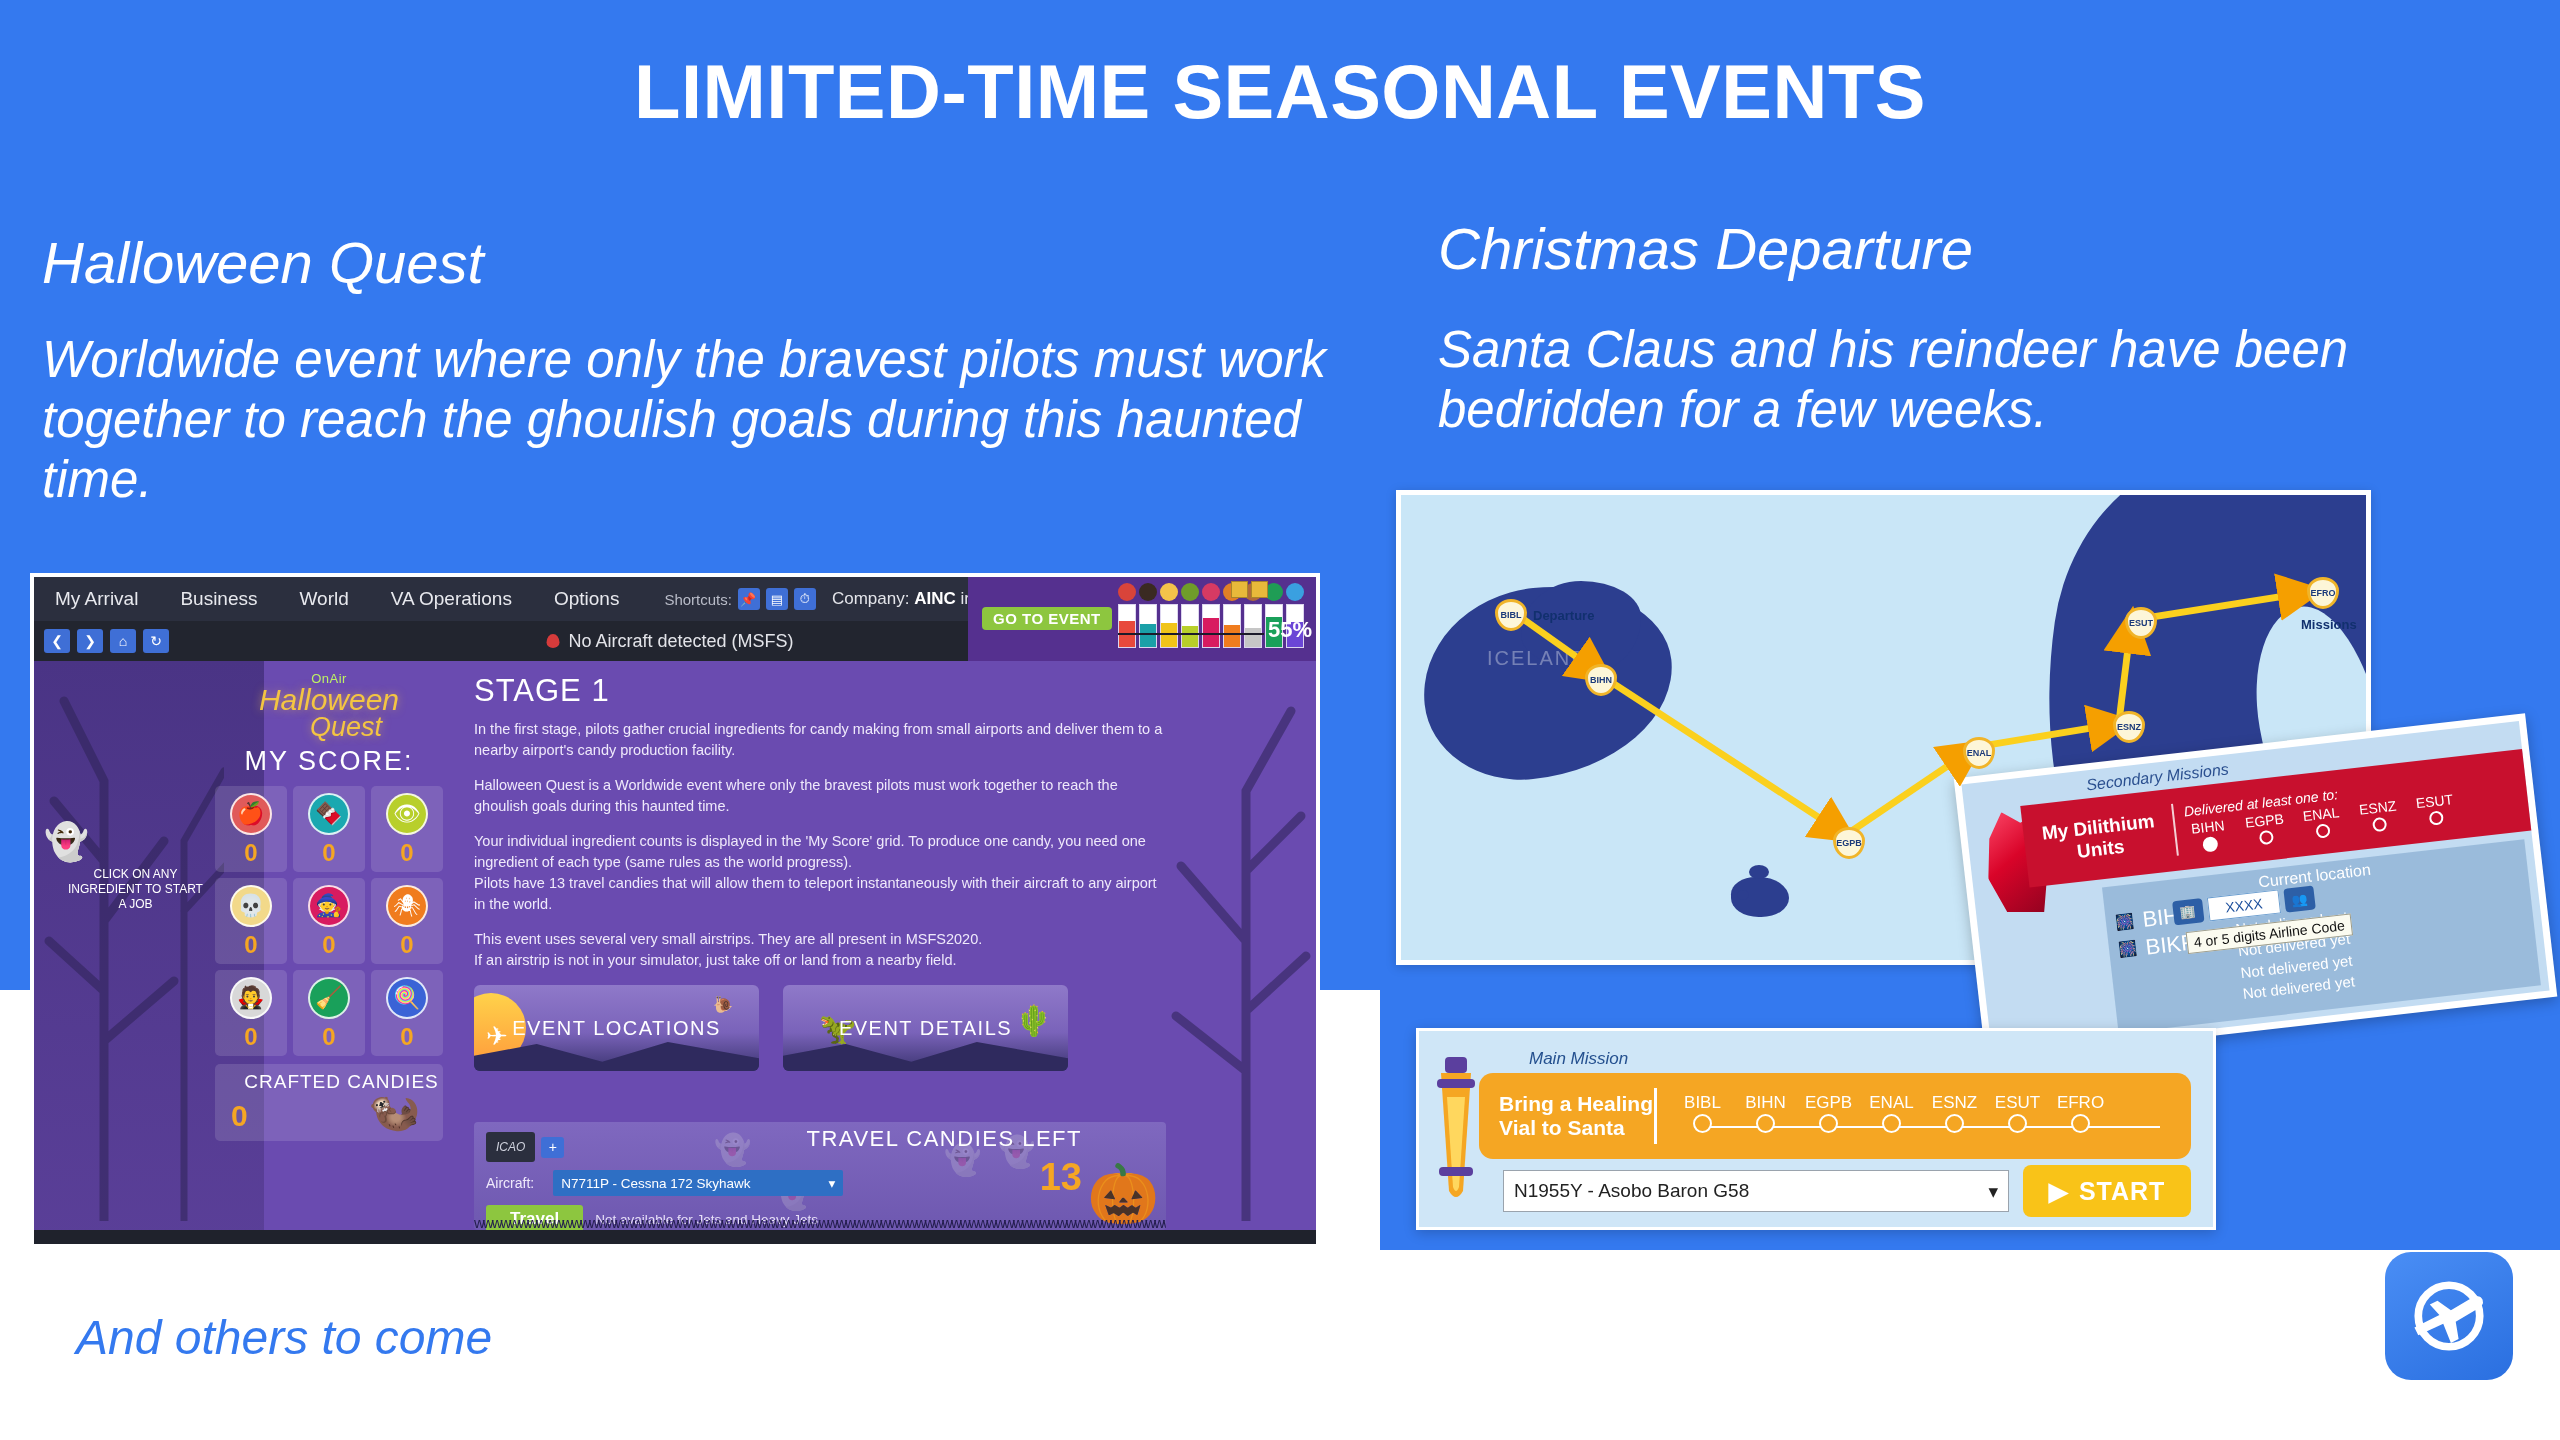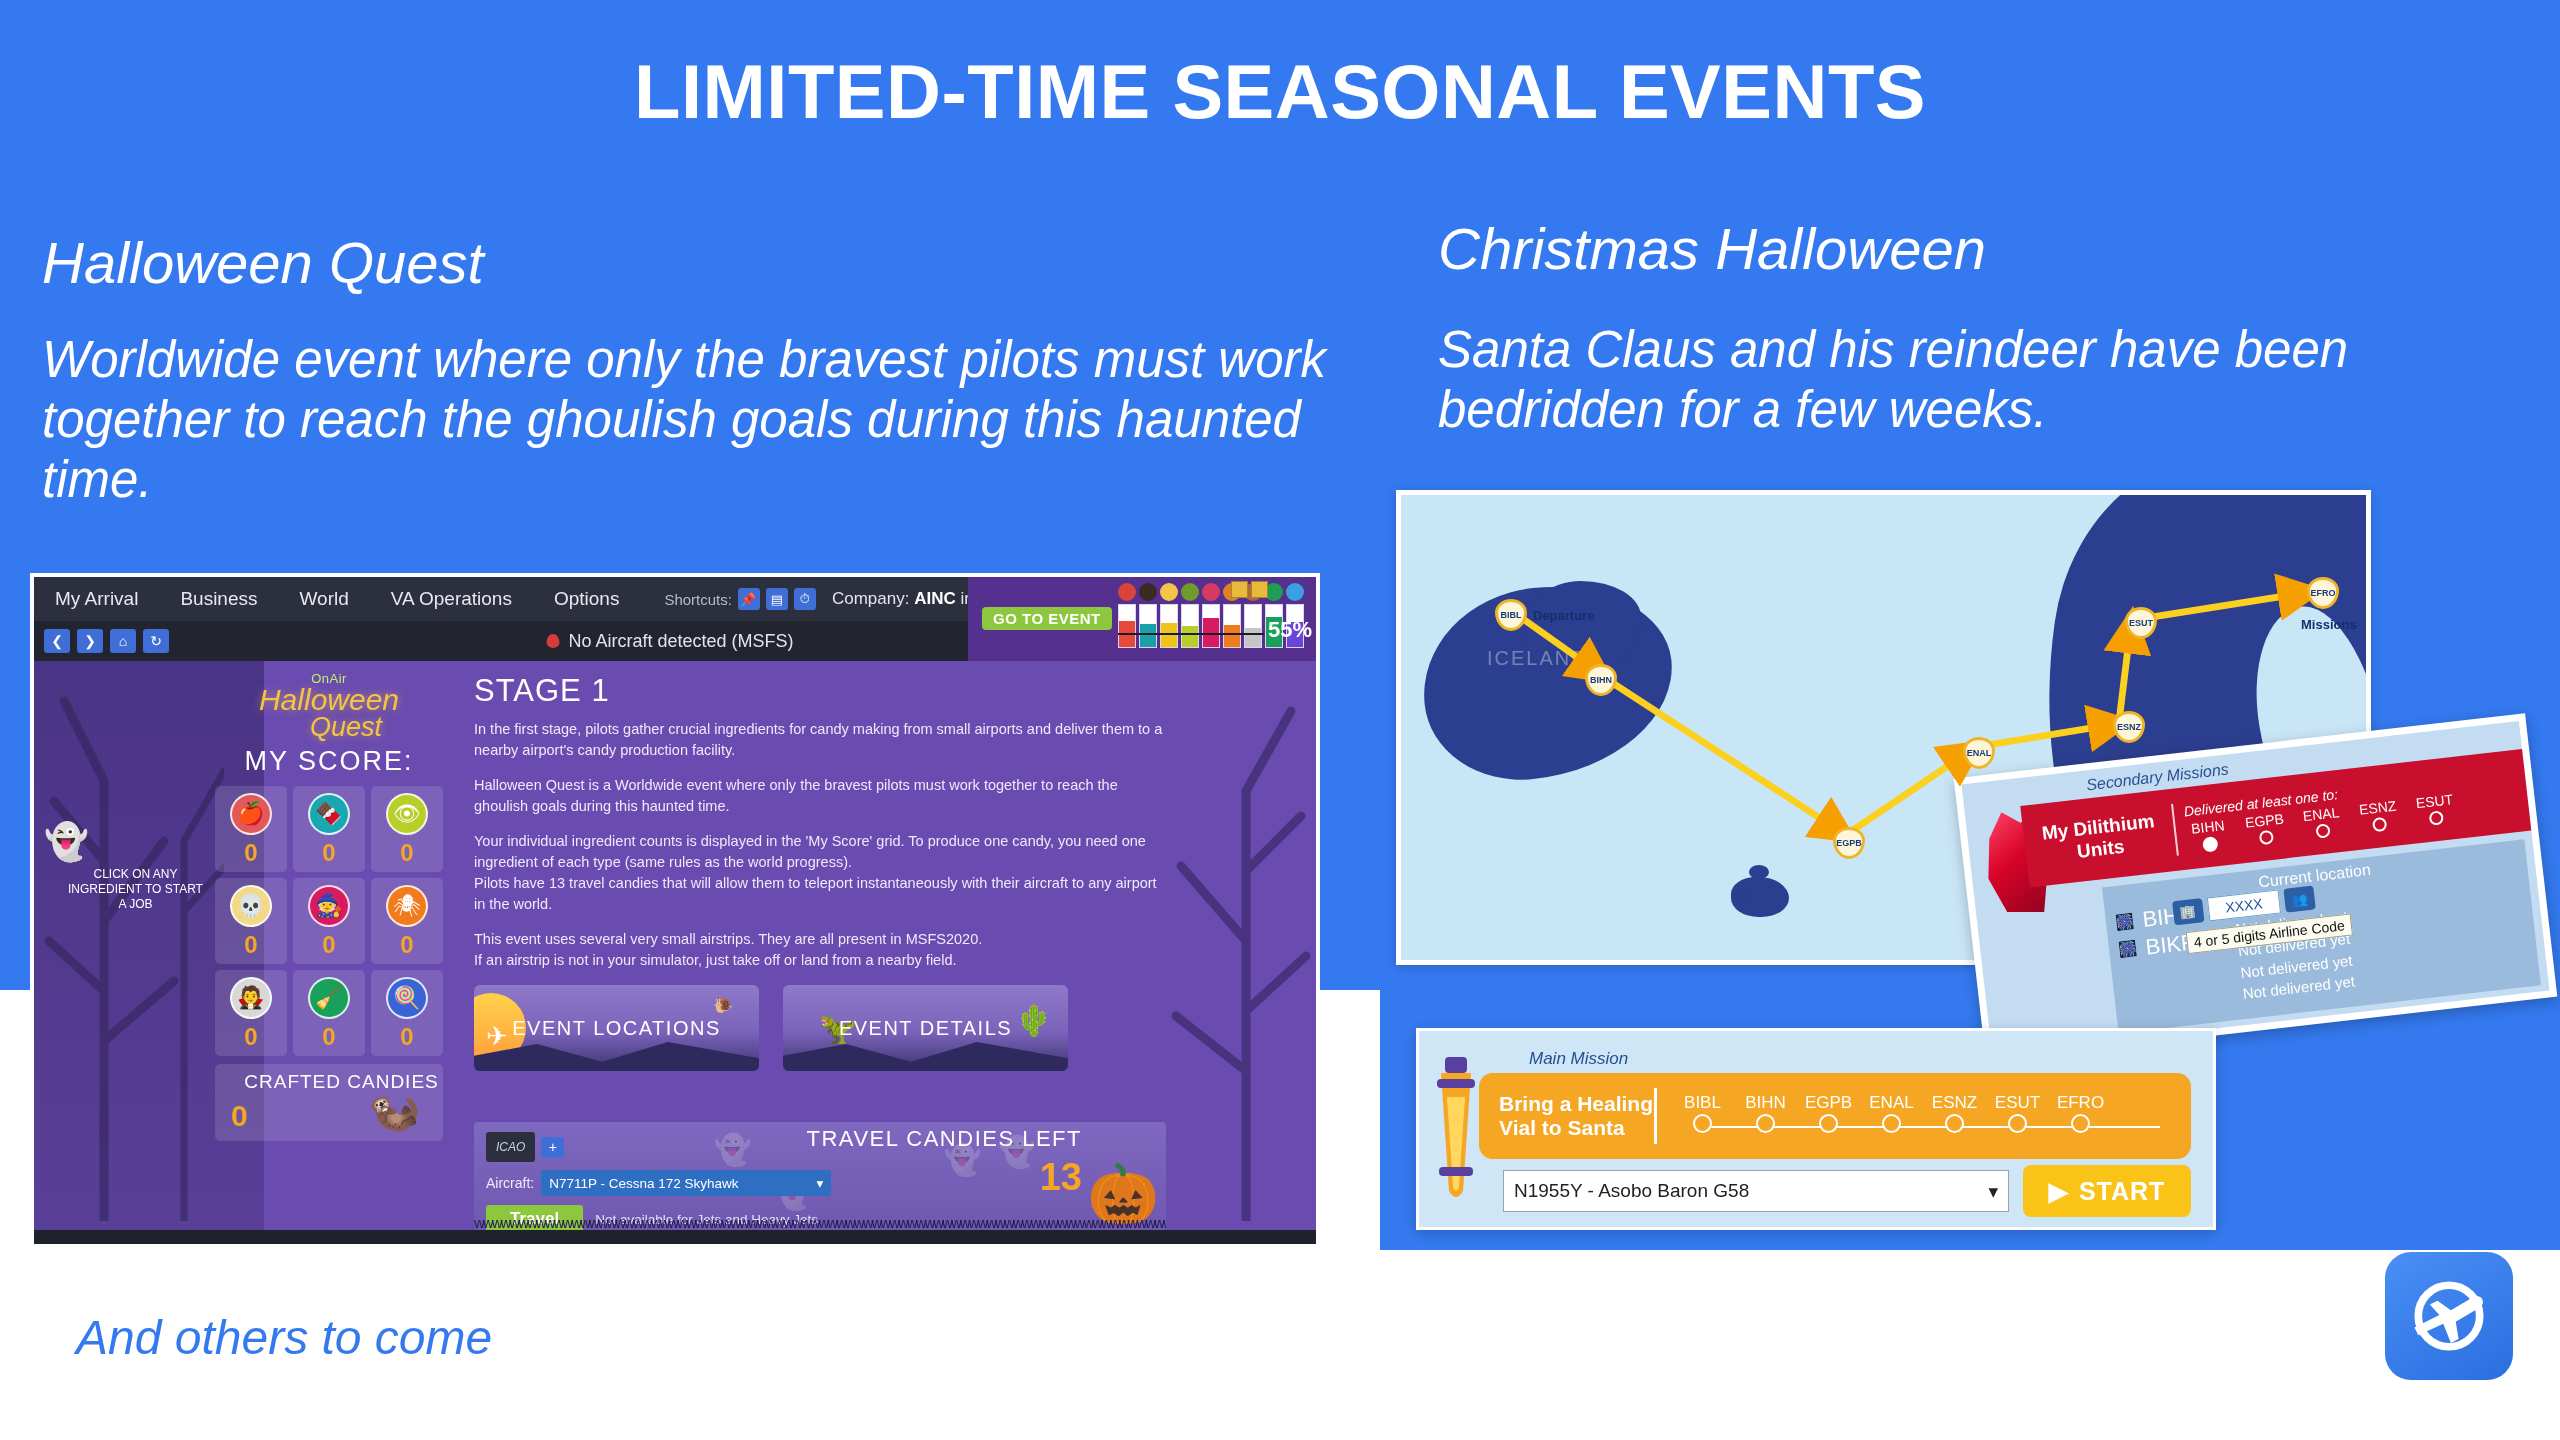--- a/index.html
+++ b/index.html
@@ -175,20 +175,21 @@
   .tb-left { position: absolute; left: 12px; top: 10px; }
   .icao-row { display: flex; align-items: center; gap: 6px; }
   .icao-tag { background: #2b2f3e; color: #cfd2dd; font-size: 12px; padding: 8px 10px; border-radius: 3px; font-style: italic;}
   .icao-plus { width: 23px; height: 21px; background: #3f6fd6; color: #fff; border-radius: 3px; display:flex;align-items:center;justify-content:center;font-size:14px;}
   .ac-row { display: flex; align-items: center; gap: 7px; margin-top: 8px; }
   .ac-lab { color: #efe9fb; font-size: 14px; }
   .ac-sel {
     width: 290px; height: 26px; background: #2e6fc4; color: #fff; font-size: 13.5px;
     display: flex; align-items: center; padding: 0 8px; border-radius: 2px;
     justify-content: space-between;
+    margin-left: 12px;
   }
   .tv-row { display: flex; align-items: center; gap: 12px; margin-top: 9px; }
   .tv-btn { background: #8dc63f; color: #fff; font-size: 17px; font-weight: bold; padding: 4px 24px; border-radius: 3px; }
   .tv-note { color: #e7e0f8; font-size: 13.5px; }
   .tb-right { position: absolute; right: 84px; top: 4px; text-align: right; color: #fff; }
   .tcl-t { font-size: 22px; letter-spacing: 1.5px; }
   .tcl-n { font-size: 38px; font-weight: bold; color: #f5a623; margin-top: 4px; }
   .ghost-s { position:absolute; font-size: 30px; color: rgba(255,255,255,.22); }
   .grass { position:absolute; left:0; bottom:0; width:100%; height:16px; color:#231d4d; font-size:15px; letter-spacing:-2px; overflow:hidden; white-space:nowrap;}
   .pumpkin-bg { position:absolute; right: 6px; bottom: 2px; font-size: 58px; opacity:.85;}
@@ -321,21 +322,21 @@
 <body>
 
 <div id="blue-backdrop"></div>
 <div id="blue-backdrop-right"></div>
 
 <div id="page-title">LIMITED-TIME SEASONAL EVENTS</div>
 
 <div id="hq-head" class="sec-head">Halloween Quest</div>
 <div id="hq-body" class="sec-body">Worldwide event where only the bravest pilots must work together to reach the ghoulish goals during this haunted time.</div>
 
-<div id="cc-head" class="sec-head">Christmas Halloween</div>
+<div id="cc-head" class="sec-head">Christmas Departure</div>
 <div id="cc-body" class="sec-body">Santa Claus and his reindeer have been bedridden for a few weeks.</div>
 
 <div id="others-note">And others to come</div>
 
 <div id="onair-logo">
   <svg width="96" height="96" viewBox="0 0 100 100">
     <circle cx="50" cy="50" r="32" fill="none" stroke="#ffffff" stroke-width="8"></circle>
     <path d="M14 62 L40 49 L30 38 L38 34 L52 44 L74 31 Q82 27 85 33 Q87 39 79 43 L57 56 L60 74 L52 78 L44 58 L18 70 Z" fill="#ffffff"></path>
   </svg>
 </div>

